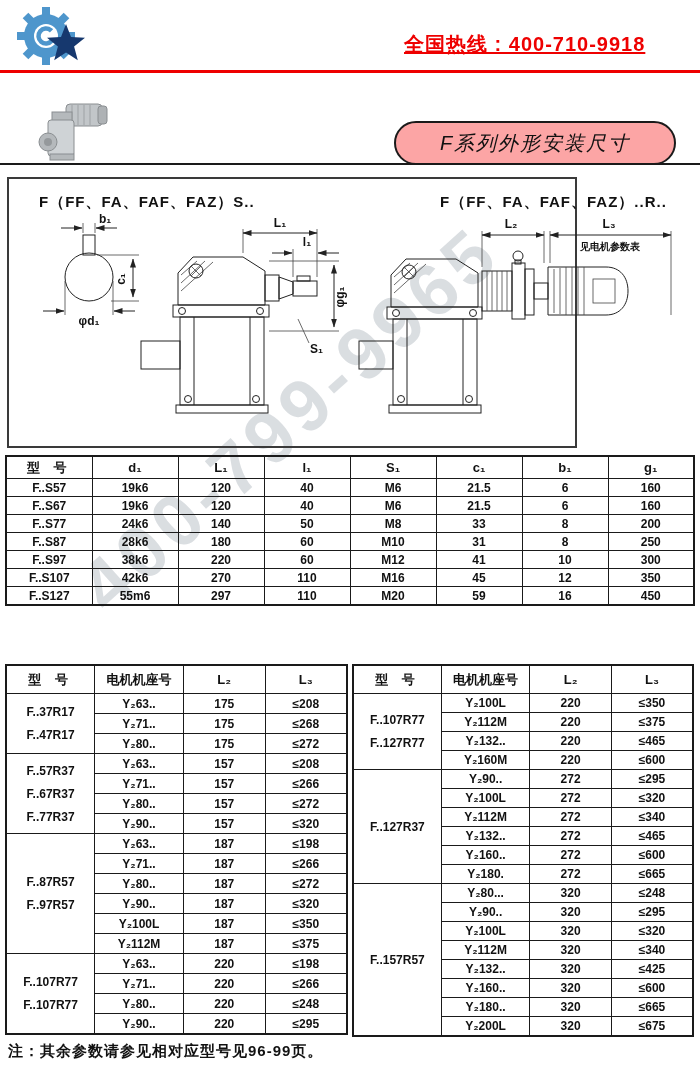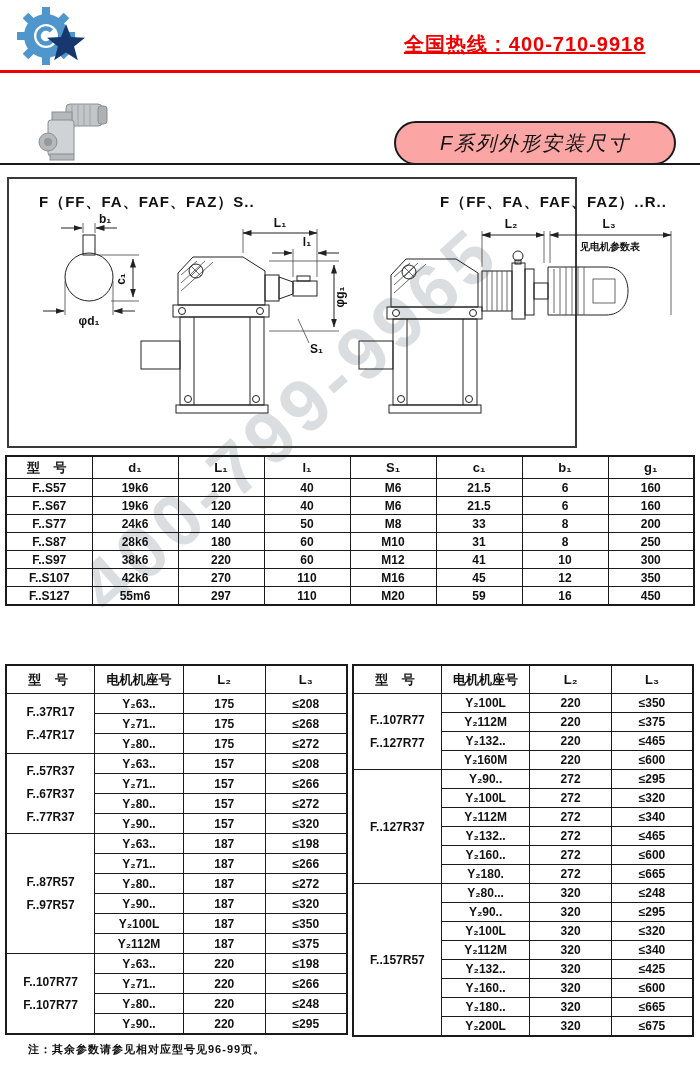--- a/index.html
+++ b/index.html
@@ -38,21 +38,21 @@
   #dim-table td{height:17px;font-size:12px;}
   #motor-table-left{left:5px;top:664px;width:343px;border:2px solid #1a1a1a;}
   #motor-table-right{left:352px;top:664px;width:342px;border:2px solid #1a1a1a;}
   .motor th{height:27px;font-size:13px;}
   #motor-table-left td{height:19px;font-size:12px;}
   #motor-table-right td{height:18px;font-size:12px;}
   th:first-child{letter-spacing:5px;}
   .mcell{font-size:13px;}
   .mcell div{margin:9px 0;}
 
-  .footnote{left:8px;top:1042px;font-size:11px;font-weight:bold;letter-spacing:1px;margin-left:20px;}
+  .footnote{left:8px;top:1042px;font-size:15px;font-weight:bold;letter-spacing:1px;}
 
   .watermark{left:120px;top:544px;font-size:74px;font-weight:bold;letter-spacing:6px;
     color:#a9b1b9;opacity:.42;transform:rotate(-42deg);transform-origin:left bottom;
     white-space:nowrap;z-index:0;pointer-events:none;}
 </style>
 </head>
 <body>
 
 <div class="page">
 

